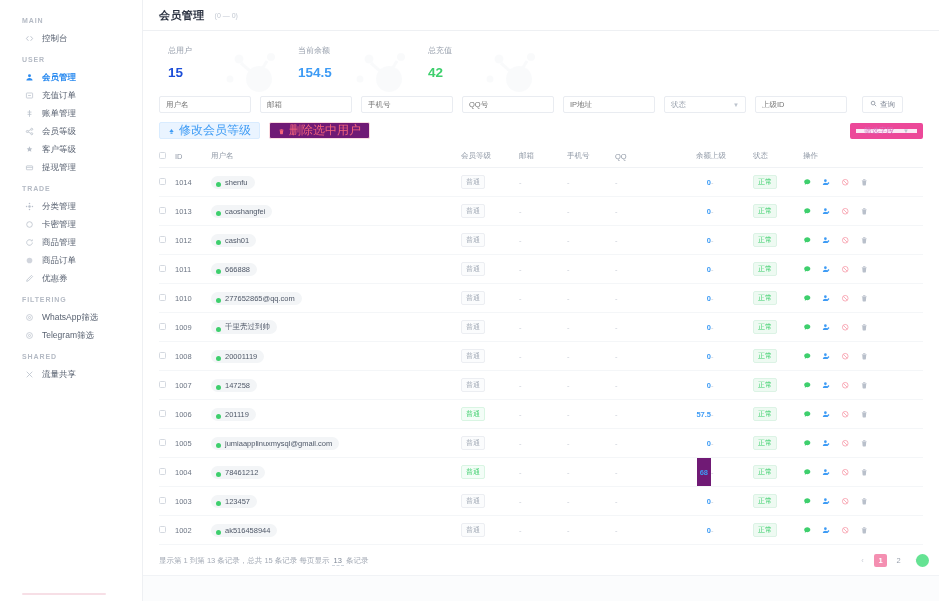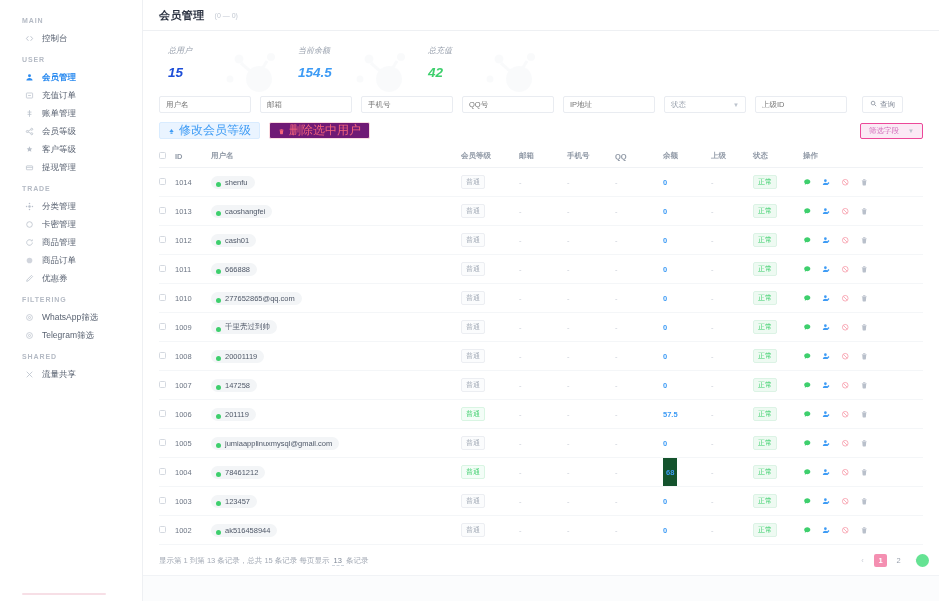--- a/index.html
+++ b/index.html
@@ -58,21 +58,21 @@
   .panel {
     background: #ffffff; margin: 0;
     height: 100%;
   }
 
   
   .stats {
     display: flex; align-items: stretch;
     padding: 14px 16px 8px 16px; position: relative; gap: 0;
   }
-  .stat { width: 130px; position: relative; padding-left: 9px; font-style: italic; }
+  .stat { width: 130px; position: relative; padding-left: 9px; }
   .stat-label { font-size: 8px; color: #98a0ad; margin-bottom: 9px; }
   .stat-value { font-size: 13.5px; font-weight: 700; }
   .stat-deco {
     position: absolute; top: 4px; left: 62px;
     width: 62px; height: 46px; opacity: .33;
   }
   .stat-deco svg { width: 62px; height: 46px; display: block; }
 
   
   .filters {
@@ -104,45 +104,45 @@
     height: 17px; border-radius: 2px; font-size: 12px;
     display: inline-flex; align-items: center; gap: 4px;
     padding: 0 8px; cursor: pointer; border: 1px solid transparent;
   }
   .btn-op svg { width: 7px; height: 7px; }
   .btn-blue { background: #eaf4ff; color: #3d9bf5; border-color: #d9ecff; }
   .btn-red  { background: #701a75; color: #f4647b; border-color: #fbdde2; }
   .spacer { flex: 1; }
   .btn-pink {
     height: 16px; border-radius: 2px; font-size: 7.5px;
-    background: #fbeaf5; color: #d36fbb; border: 1px solid #ec4899;
+    background: #fbeaf5; color: #d36fbb; border: 6px solid #ec4899;
     display: inline-flex; align-items: center; gap: 5px; padding: 0 8px; cursor: pointer;
   }
 
   
   .tablewrap { padding: 7px 16px 0 16px; }
   table { width: 100%; border-collapse: collapse; table-layout: fixed; }
   thead th {
-    font-size: 7.5px; font-weight: 700; color: #9099a6; text-align: left;
+    font-size: 7.5px; font-weight: 400; color: #9099a6; text-align: left;
     padding: 5px 0 6px 0; border-bottom: 1px solid #f0f2f5;
     white-space: nowrap;
   }
   tbody td {
     font-size: 7.5px; color: #6c7584; text-align: left;
     padding: 7px 0; border-bottom: 1px solid #f4f6f8;
     white-space: nowrap; overflow: hidden;
   }
   .c-chk { width: 16px; }
   .c-id  { width: 36px; }
   .c-user{ width: 250px; }
   .c-lvl { width: 58px; }
   .c-mail{ width: 48px; }
   .c-phone{ width: 48px; }
   .c-qq  { width: 48px; }
-  .c-bal { width: 48px; }
+  .c-bal { width: 48px; text-align: right; }
   .c-sup { width: 42px; }
   .c-sta { width: 50px; }
   .c-act { width: auto; }
 
   .cbx {
     width: 7px; height: 7px; border: 1px solid #d4d9e0; border-radius: 1.5px;
     background: #fff; display: inline-block; cursor: pointer;
   }
   .user-pill {
     display: inline-flex; align-items: flex-end; gap: 4px;
@@ -150,21 +150,21 @@
     font-size: 7.5px; color: #4f5868; max-width: 100%;
   }
   .dot-on { width: 5px; height: 5px; border-radius: 50%; background: #3ecf6d; flex:0 0 5px; }
   .lvl-badge {
     display: inline-block; font-size: 7px; color: #9fa7b4;
     border: 1px solid #eceef2; border-radius: 2px; padding: 1px 4px; background: #fbfcfd;
   }
   .lvl-badge.green { color: #3ecf6d; border-color: #d9f5e3; background: #f3fdf7; }
   .dash { color: #c8cdd6; }
   .bal { color: #3d9bf5; font-weight: 600; }
-  .bal-hl { color: #3d9bf5; font-weight: 700; background: #14532d; border-radius: 2px; padding: 15px 3px; }
+  .bal-hl { color: #3d9bf5; font-weight: 700; background: #701a75; border-radius: 2px; padding: 15px 3px; }
   .sta-badge {
     display: inline-block; font-size: 7px; color: #3ecf6d;
     background: #eefaf2; border: 1px solid #dcf3e5; border-radius: 2px; padding: 1px 4px;
   }
   .acts { display: flex; align-items: center; gap: 10px; }
   .act { width: 9px; height: 9px; display: inline-flex; align-items: center; justify-content: center; cursor: pointer; }
   .act svg { width: 8.5px; height: 8.5px; display: block; }
   .a-green { color: #3ecf6d; }
   .a-blue  { color: #3d9bf5; }
   .a-red   { color: #f79ba9; }

